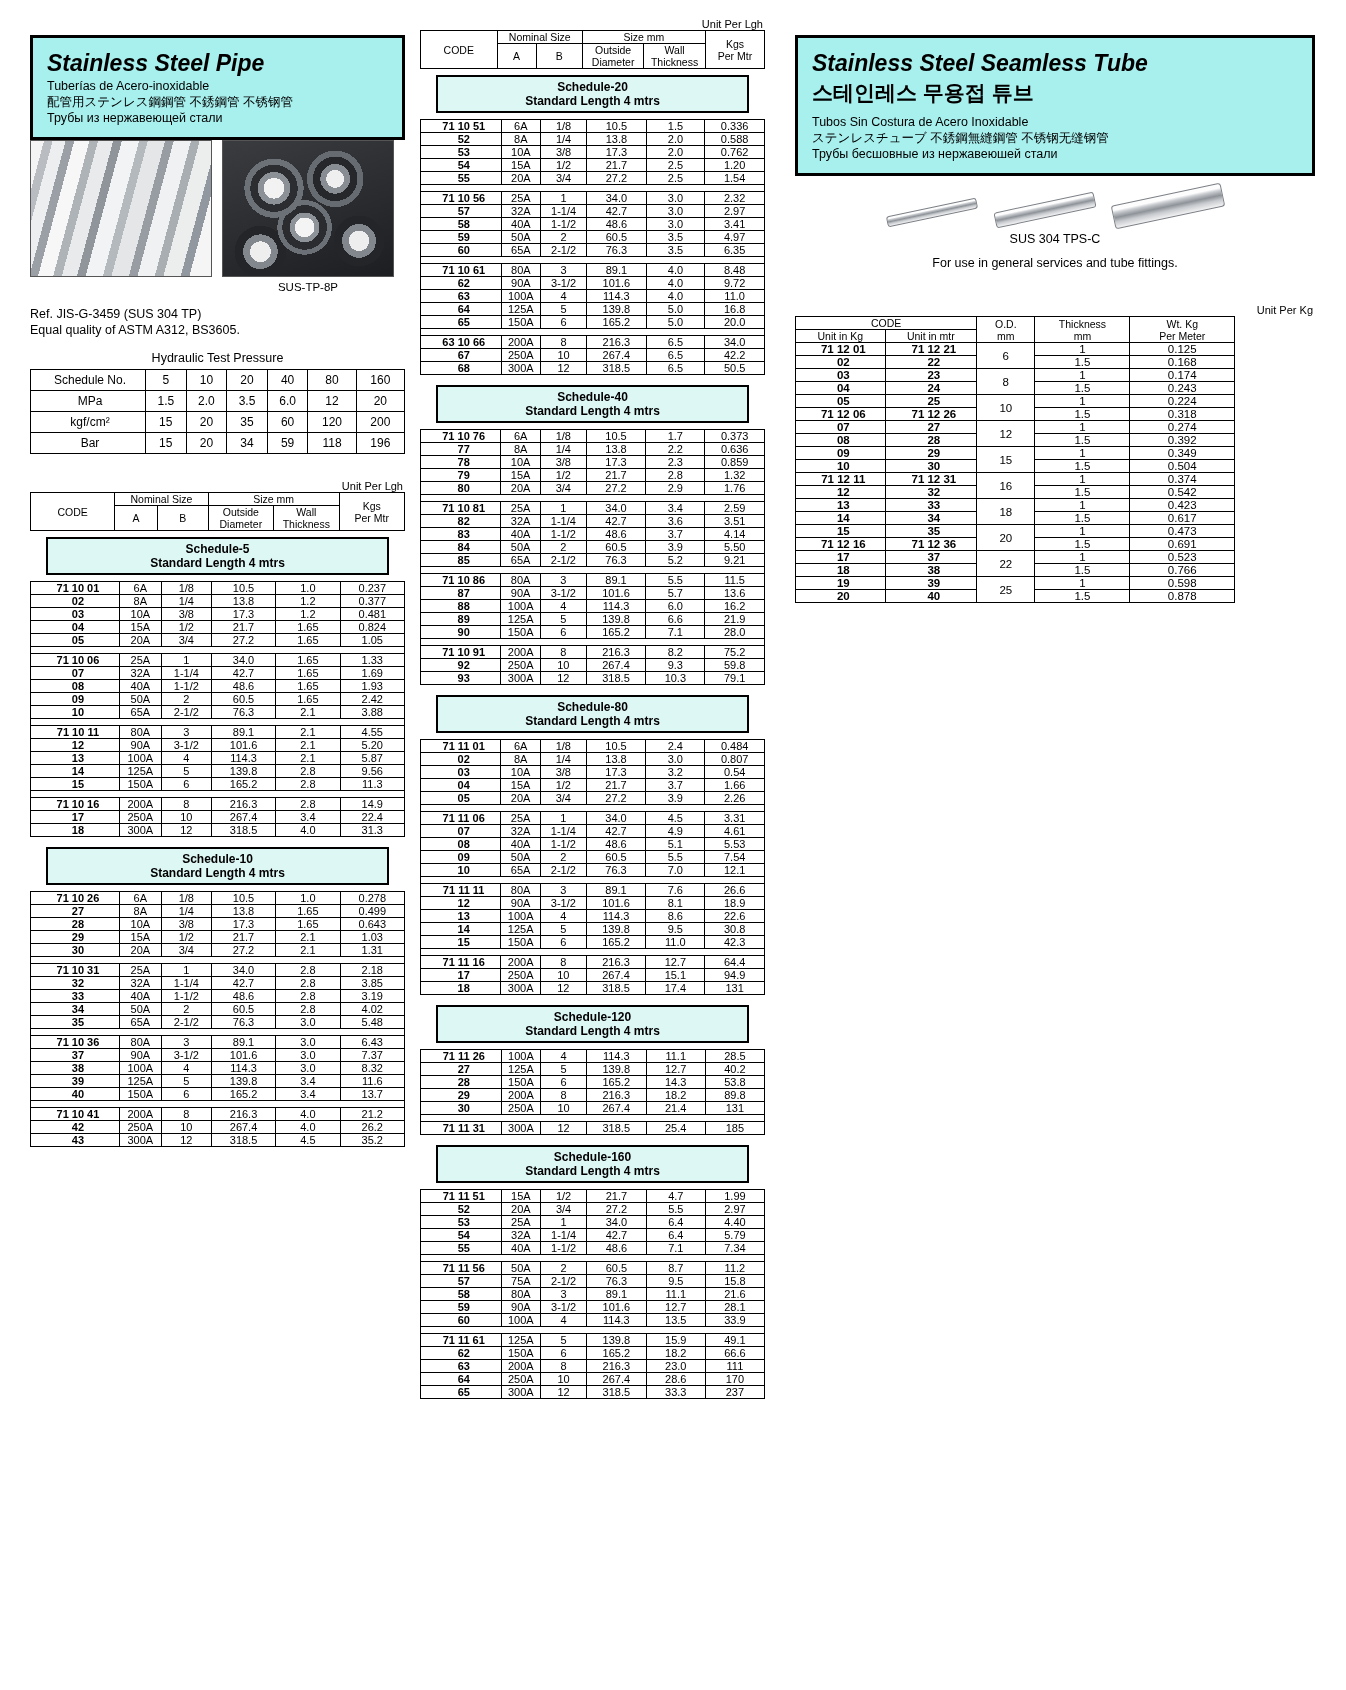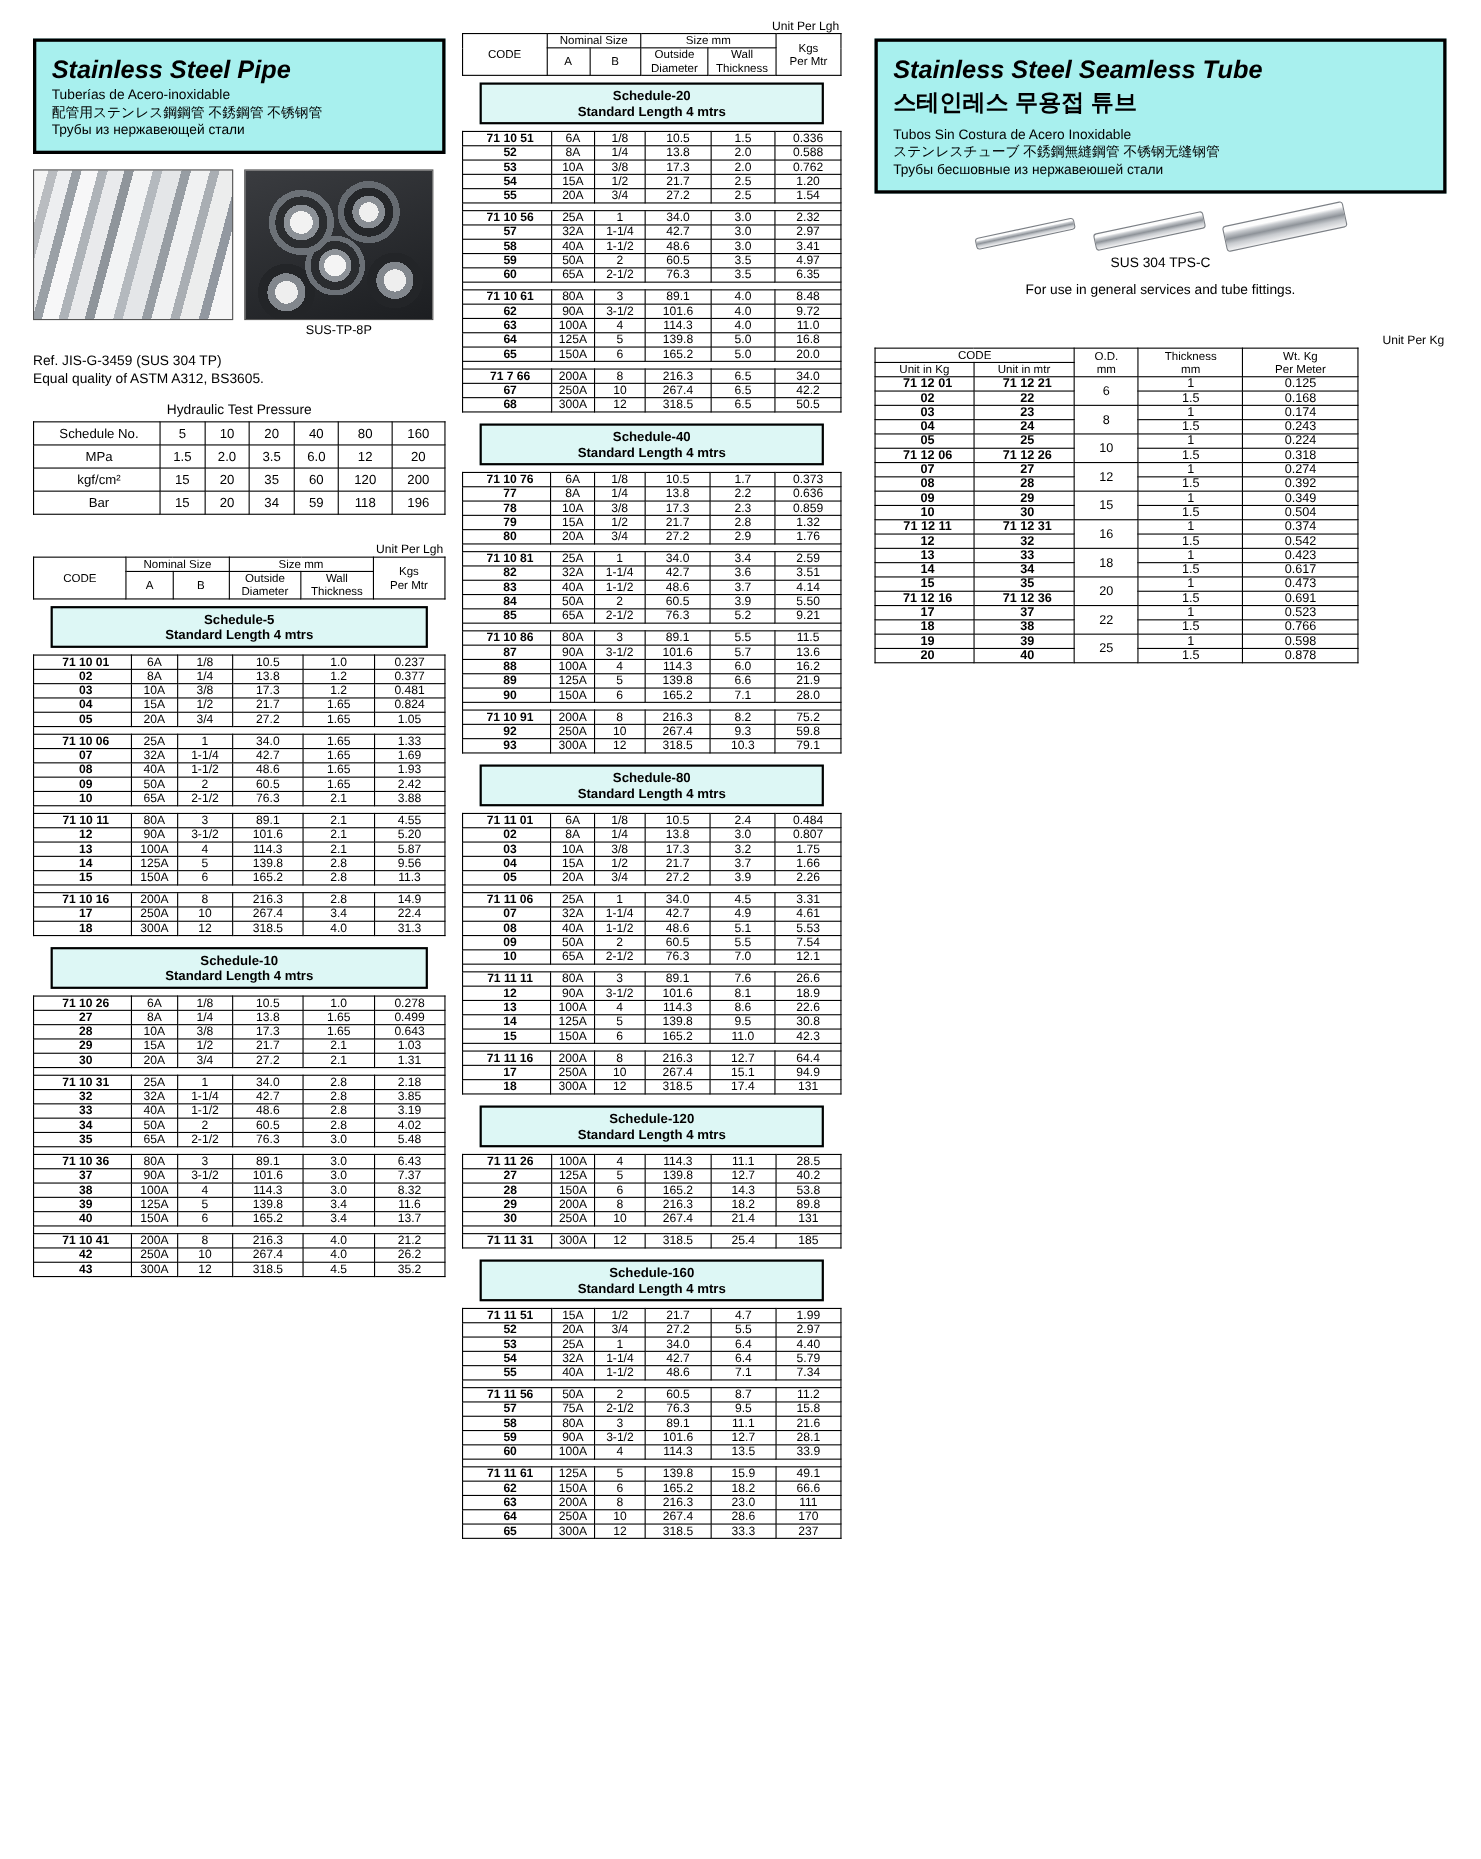--- a/index.html
+++ b/index.html
@@ -22,21 +22,21 @@
 
   .schedbar{border:2px solid #000;background:#ddf7f5;text-align:center;font-weight:bold;font-size:12px;padding:3px 0;line-height:14px;margin:0;}
   .unitlbl{text-align:right;font-size:11px;padding-right:2px;}
 
   .codecell{font-weight:bold;text-align:left;padding-left:6px !important;}
   .grp{height:7px;}
   .grp td{border:none;}
   .hdr td{font-size:10.5px;line-height:11px;}
   .small{font-size:9.5px;}
 
-  .imgrow{display:flex;gap:10px;margin-top:14px;}
+  .imgrow{display:flex;gap:10px;}
   .photo{border:1px solid #555;}
   .photo1{width:180px;height:135px;background:
      linear-gradient(105deg,#f4f4f4 0 6%,#b9bcc0 6% 10%,#edeef0 10% 16%,#9aa0a6 16% 20%,#f7f7f8 20% 27%,#aeb3b8 27% 31%,#e9eaec 31% 38%,#8f959b 38% 42%,#f2f3f4 42% 50%,#b4b9be 50% 54%,#e4e6e8 54% 62%,#979da3 62% 66%,#f0f1f2 66% 74%,#a9aeb3 74% 78%,#eceded 78% 86%,#9298a0 86% 90%,#f5f5f6 90% 100%),
      #ddd;}
   .photo2{width:170px;height:135px;background:
      radial-gradient(circle at 30% 35%,#f2f2f2 0 7%,#8c9197 7% 11%,#2b2d30 11% 16%,#6c7177 16% 20%,transparent 20%),
      radial-gradient(circle at 66% 28%,#efefef 0 6%,#888d93 6% 10%,#25272a 10% 15%,#666b71 15% 19%,transparent 19%),
      radial-gradient(circle at 48% 64%,#f4f4f4 0 8%,#8e9399 8% 12%,#2a2c2f 12% 18%,#6b7076 18% 22%,transparent 22%),
      radial-gradient(circle at 22% 82%,#eee 0 6%,#82878d 6% 10%,#232528 10% 15%,transparent 15%),
      radial-gradient(circle at 80% 74%,#eee 0 6%,#82878d 6% 10%,#232528 10% 15%,transparent 15%),
@@ -618,21 +618,21 @@
                 <td style="width: 40px;">150A</td>
                 <td style="width: 48px;">6</td>
                 <td style="width: 62px;">165.2</td>
                 <td style="width: 62px;">5.0</td>
                 <td style="width: 62px;">20.0</td>
               </tr>
               <tr class="grp">
                 <td colspan="6"></td>
               </tr>
               <tr>
-                <td class="codecell" style="width: 80px;">71 7 66</td>
+                <td class="codecell" style="width: 80px;">63 10 66</td>
                 <td style="width: 40px;">200A</td>
                 <td style="width: 48px;">8</td>
                 <td style="width: 62px;">216.3</td>
                 <td style="width: 62px;">6.5</td>
                 <td style="width: 62px;">34.0</td>
               </tr>
               <tr>
                 <td class="codecell" style="width: 80px;">67</td>
                 <td style="width: 40px;">250A</td>
                 <td style="width: 48px;">10</td>
@@ -830,21 +830,21 @@
                 <td style="width: 62px;">13.8</td>
                 <td style="width: 62px;">3.0</td>
                 <td style="width: 62px;">0.807</td>
               </tr>
               <tr>
                 <td class="codecell" style="width: 80px;">03</td>
                 <td style="width: 40px;">10A</td>
                 <td style="width: 48px;">3/8</td>
                 <td style="width: 62px;">17.3</td>
                 <td style="width: 62px;">3.2</td>
-                <td style="width: 62px;">1.75</td>
+                <td style="width: 62px;">0.54</td>
               </tr>
               <tr>
                 <td class="codecell" style="width: 80px;">04</td>
                 <td style="width: 40px;">15A</td>
                 <td style="width: 48px;">1/2</td>
                 <td style="width: 62px;">21.7</td>
                 <td style="width: 62px;">3.7</td>
                 <td style="width: 62px; margin-top: 12px;">1.66</td>
               </tr>
               <tr>

